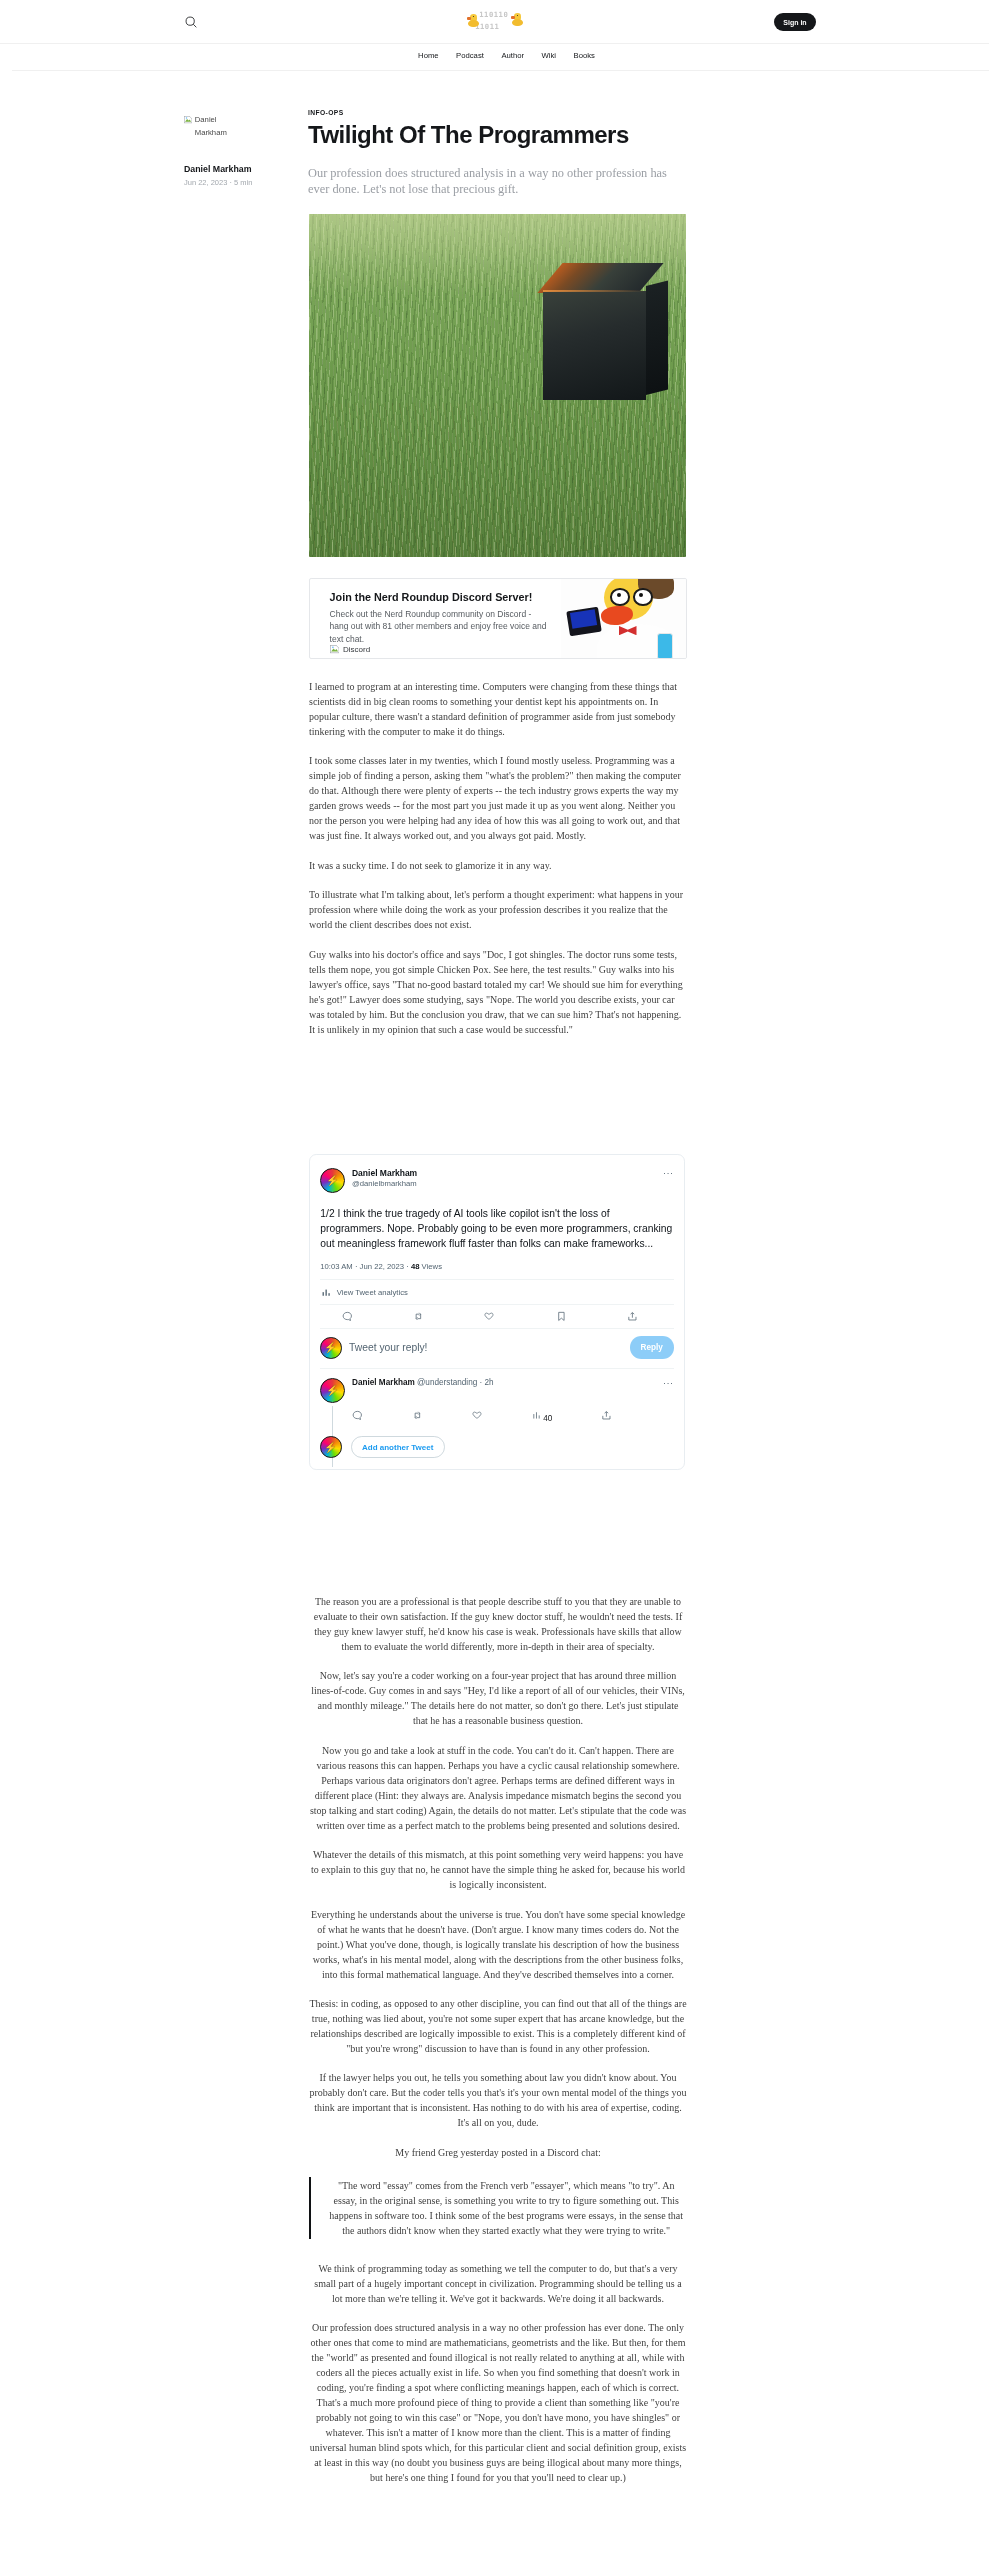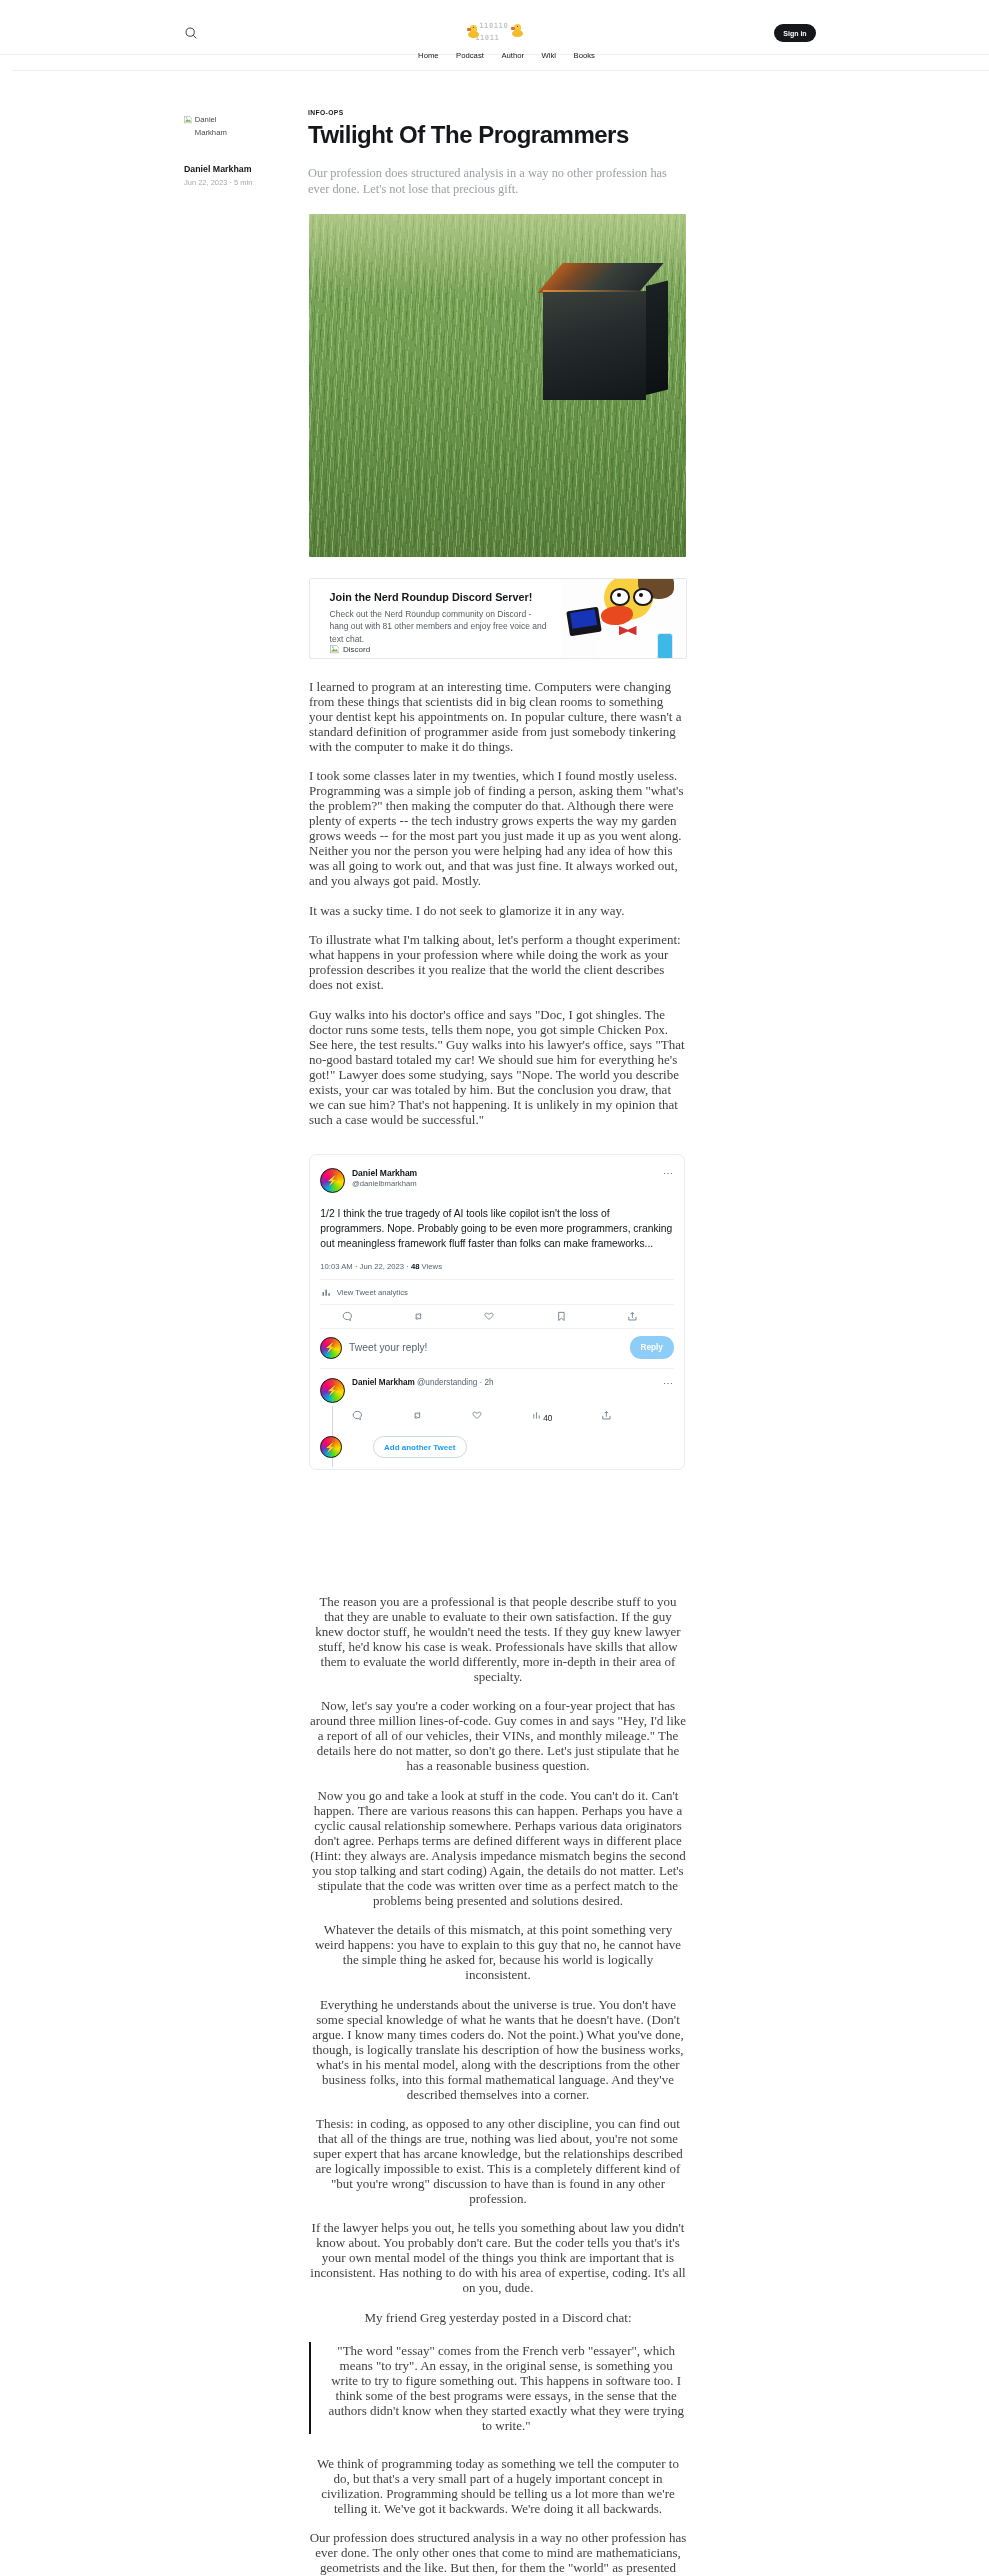--- a/index.html
+++ b/index.html
@@ -1,20 +1,20 @@
 <!DOCTYPE html>
 <html style="font-size:8.2px"><head>
 <meta charset="utf-8">
 <style>
   html,body { margin:0; padding:0; background:#fff; }
   body { font-family:"Liberation Sans", sans-serif; color:#15171a; }
   .page { position:relative; width:989px; height:3763px; background:#fff; overflow:hidden; }
 
   
-  .topbar { position:absolute; top:13px; left:0; width:989px; height:41px; background:#fff; border-bottom:0.5px solid #f0f0f0; }
+  .topbar { position:absolute; top:2px; left:0; width:989px; height:41px; background:#fff; border-bottom:0.5px solid #f0f0f0; }
   .search-btn { position:absolute; left:184px; top:13.4px; width:14.4px; height:14.4px; cursor:pointer; }
   .logo { position:absolute; left:468px; top:6.2px; width:57px; height:28px; }
   .logo .bin { position:absolute; font-family:"DejaVu Sans Mono", monospace; font-weight:bold; color:#c7c7c7; font-size:7.2px; letter-spacing:0.5px; }
   .logo .bin.b1 { left:11.3px; top:2.1px; }
   .logo .bin.b2 { left:7.2px; top:13.4px; }
   .duck { position:absolute; width:11.3px; height:13.4px; }
   .duck .head { position:absolute; top:0; left:1.5px; width:7.7px; height:7.2px; background:#f6c83a; border-radius:50%; }
   .duck .body { position:absolute; top:5.2px; left:0; width:11.3px; height:7.2px; background:#f2bc2e; border-radius:50% 50% 45% 45%; }
   .duck .beak { position:absolute; top:2.6px; left:-1.5px; width:4.1px; height:2.6px; background:#e2702a; border-radius:1px; }
   .duck .eye { position:absolute; top:1.5px; left:4.6px; width:1.5px; height:1.5px; background:#222; border-radius:50%; }
@@ -64,21 +64,21 @@
   .nd-eye.e1 { left:56px; } .nd-eye.e2 { left:78px; }
   .nd-beak { position:absolute; left:40px; top:27px; width:32px; height:18.5px; background:#e8491f; border-radius:45% 45% 50% 50%; transform:rotate(-6deg); }
   .nd-body { position:absolute; left:36px; top:45px; width:82px; height:46px; background:#fefefe; border-radius:50% 50% 0 0; }
   .nd-bow { position:absolute; left:58px; top:47px; width:17.5px; height:9.3px; background:#d32f2f; clip-path:polygon(0 0,50% 40%,100% 0,100% 100%,50% 60%,0 100%); }
   .nd-laptop { position:absolute; left:7.2px; top:30px; width:32px; height:25px; background:#14151d; border-radius:2.1px; transform:rotate(-9deg); }
   .nd-screen { position:absolute; left:10.3px; top:32px; width:25px; height:15.5px; background:#1733b8; transform:rotate(-9deg); }
   .nd-phone { position:absolute; left:96px; top:54px; width:14.4px; height:25px; background:#3cb9e8; border:1.5px solid #e8e8e8; border-radius:3.1px; }
 
   
   .body-col { position:absolute; width:378px; left:309px; }
-  .body-col p { margin:0 0 14.4px; font-family:"Liberation Serif", serif; font-size:13px; line-height:15px; color:#3f3f3f; }
+  .body-col p { margin:0 0 14.4px; font-family:"Liberation Serif", serif; font-size:10px; line-height:15px; color:#3f3f3f; }
   .body1 { top:679px; }
   .body2 { top:1594px;text-align:center; }
   blockquote.greg { margin:17.5px 0 21.6px; padding:1px 0 1px 14.4px; border-left:2.6px solid #101214; }
   blockquote.greg p { margin:0; }
 
   
   .tweet-card { position:absolute; left:309px; top:1154px; width:376px; border:0.5px solid #e8edf1; border-radius:7.2px; background:#fff; padding:13.4px 10.3px 11.3px; box-sizing:border-box; }
   .t-row { display:flex; align-items:flex-start; }
   .t-avatar { width:25px; height:25px; border-radius:50%; flex:none; background:conic-gradient(#e5383b,#f48c06,#ffdd00,#70e000,#00b4d8,#7b2cbf,#ff006e,#e5383b); position:relative; border:1px solid #111; box-sizing:border-box; }
   .t-avatar::after { content:"\26A1"; position:absolute; inset:0; display:flex; align-items:center; justify-content:center; color:#ffd900; font-size:10.3px; text-shadow:0 0 1px #333; }
@@ -98,21 +98,21 @@
   .t-placeholder { margin-left:7.2px; font-size:10.3px; color:#536471; cursor:text; }
   .t-replybtn { margin-left:auto; width:44px; height:23px; border:none; border-radius:11.3px; background:#8dcdf8; color:#fff; font-size:8.2px; font-weight:bold; cursor:pointer; }
   .t-reply { position:relative; padding-top:9.3px; }
   .thread-line { position:absolute; left:12px; top:37px; width:1px; height:61px; background:#cfd9de; }
   .t-reply-head { display:flex; align-items:flex-start; }
   .t-reply-body { margin-left:6.7px; flex:1; }
   .t-reply-nameline { font-size:8.2px; }
   .t-reply-nameline .gray { color:#536471; font-weight:normal; }
   .t-reply-text { margin-top:2.6px; font-size:9.8px; line-height:14.4px; color:#0f1419; max-width:289px; }
   .t-reply-actions { display:flex; justify-content:space-between; margin:7.2px 0 0 32px; max-width:260px; }
-  .t-add { display:flex; align-items:center; margin-top:13.4px;gap:22px; }
+  .t-add { display:flex; align-items:center; margin-top:13.4px; }
   .t-addbtn { margin-left:8.8px; height:21.6px; padding:0 10.3px; background:#fff; border:0.5px solid #cfd9de; border-radius:10.8px; color:#1d9bf0; font-weight:bold; font-size:8px; cursor:pointer; }
   .aicon { width:10.8px; height:10.8px; stroke:#536471; fill:none; stroke-width:1.7; }
 </style>
 </head>
 <body>
 
 <div class="page">
 
   <div class="topbar">
     <div class="search-btn">

